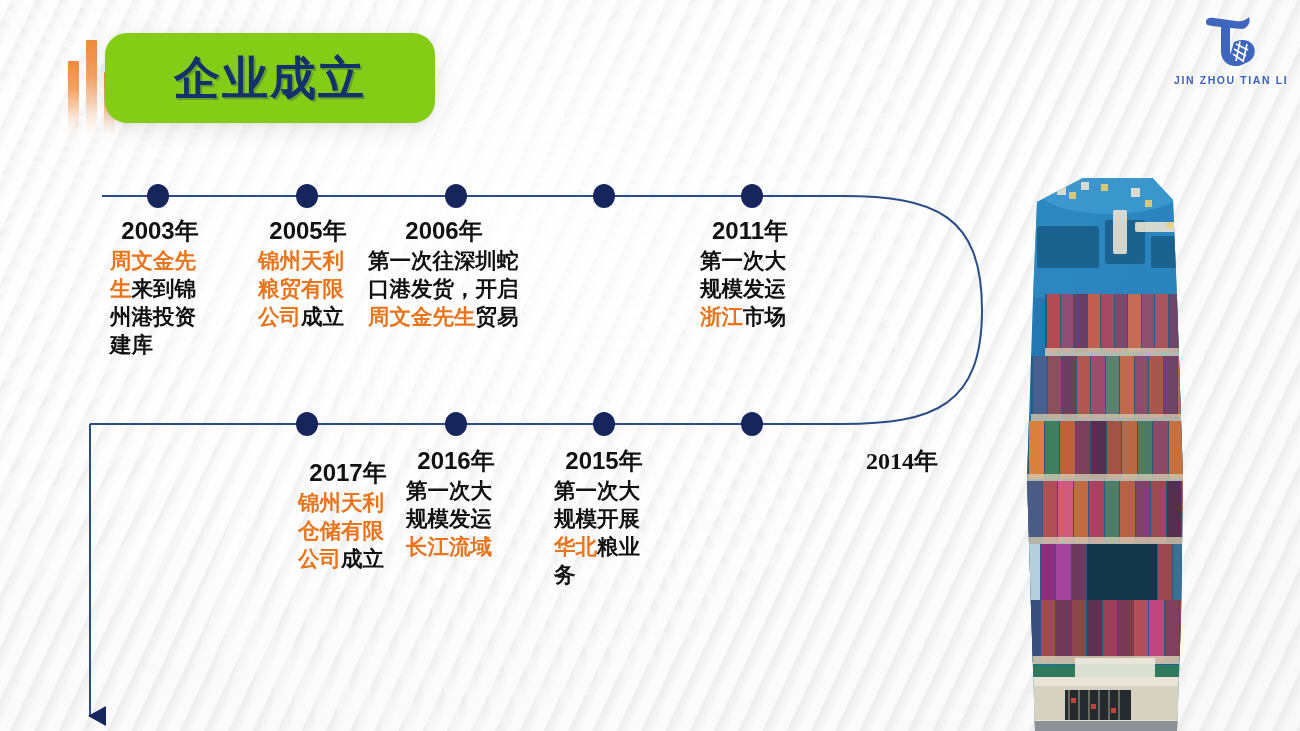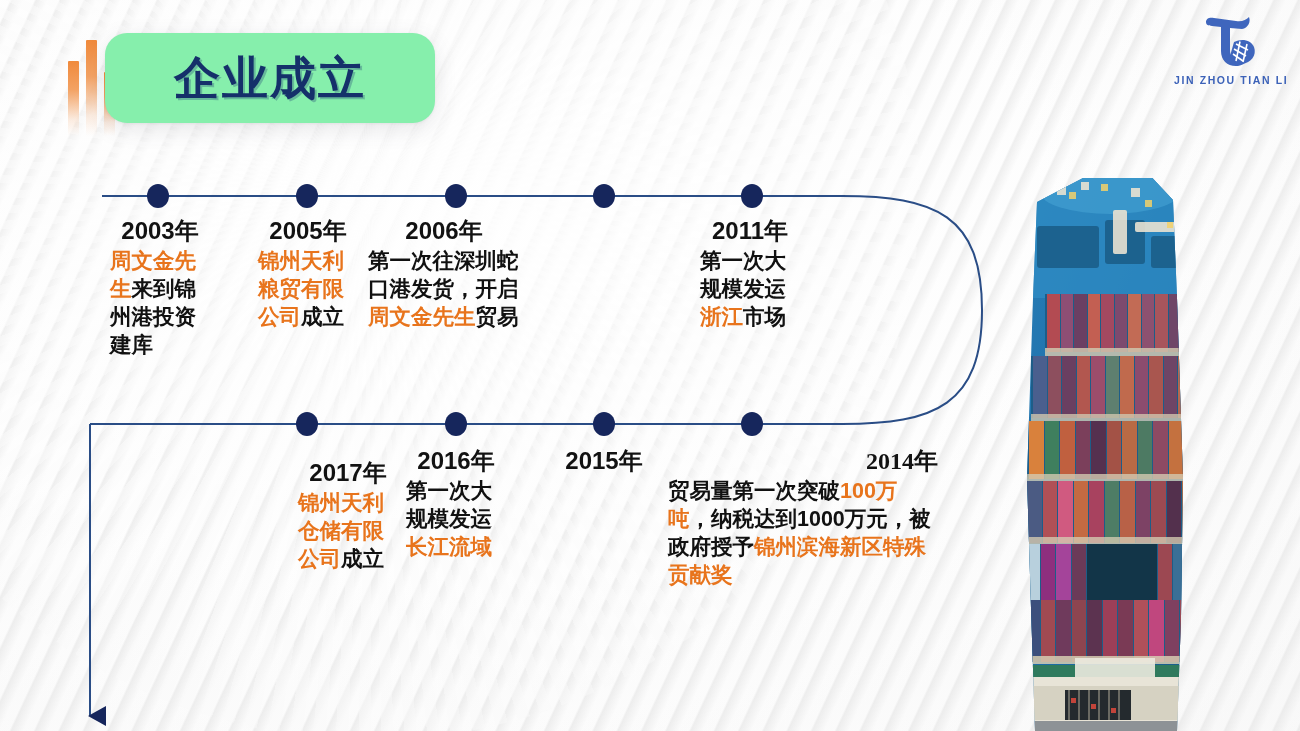--- a/index.html
+++ b/index.html
@@ -51,21 +51,21 @@
     border-radius:1px;
   }
   .bar.b1 { left:0px;  height:75px; }
   .bar.b2 { left:18px; height:96px; }
   .bar.b3 { left:36px; height:64px; }
 
   
   #title-card {
     position:absolute; left:105px; top:33px;
     width:330px; height:90px;
-    background:#86efac;
+    background:#84cc16;
     border-radius:22px;
     box-shadow:0 6px 22px rgba(80,80,90,0.13), 0 1px 3px rgba(0,0,0,0.05);
     display:flex; align-items:center; justify-content:center;
   }
   #title-text {
     font-size:46px;
     font-weight:bold;
     color:#15306a;
     letter-spacing:2px;
     text-shadow:2px 2px 0 rgba(21,48,106,0.28);
@@ -192,25 +192,25 @@
     <div class="ev-desc"><span class="hl">锦州天利仓储有限公司</span><span>成立</span></div>
   </div>
 
   <div class="event bottom-row" style="left:406px; top:448px; width:100px;">
     <div class="ev-year">2016年</div>
     <div class="ev-desc"><span>第一次大规模发运</span><span class="hl">长江流域</span></div>
   </div>
 
   <div class="event bottom-row" style="left:554px; top:448px; width:100px;">
     <div class="ev-year">2015年</div>
+    <div class="ev-desc"><span>第一次大规模开展</span><span class="hl">华北</span><span>粮业务</span></div>
   </div>
 
   <div class="event bottom-row" style="left:668px; top:448px; width:270px;">
     <div class="ev-year" style="text-align:right; padding-left:30px;font-family:Liberation Serif, serif;">2014年</div>
-    <div class="ev-desc"><span>贸易量第一次突破</span><span class="hl">100万吨</span><span>，纳税达到1000万元，被政府授予</span><span class="hl">锦州滨海新区特殊贡献奖</span></div>
   </div>
 
   <div id="ship">
     <svg id="ship-svg" width="215" height="553" viewBox="0 0 215 553">
       <defs>
         <clipPath id="hullClip">
           <path d="M78,0 L105,-48 L140,-8 L168,22 L172,120 L178,300 L176,440 L172,553 L30,553 L26,430 L22,300 L28,120 L32,24 Z"></path>
         </clipPath>
         <linearGradient id="seaBlue" x1="0" y1="0" x2="1" y2="1">
           <stop offset="0%" stop-color="#2a7fb8"></stop>

